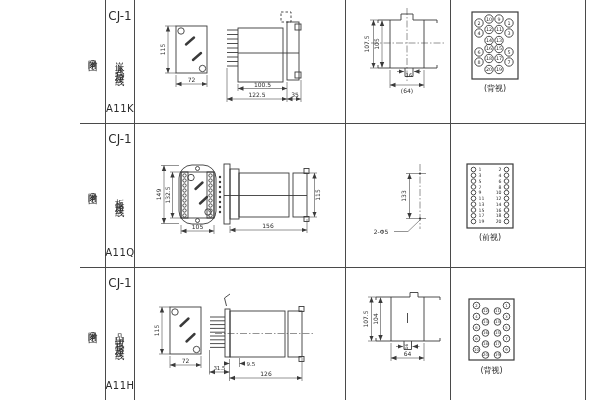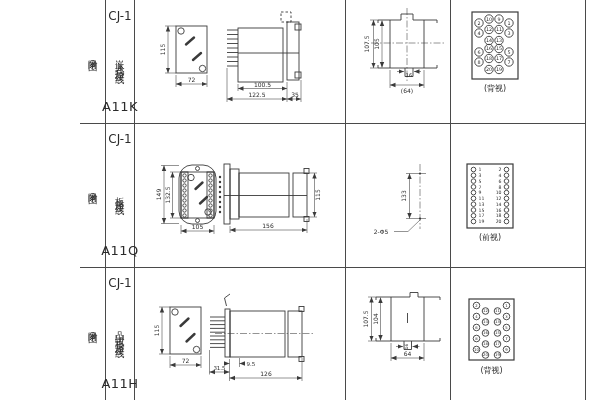--- a/index.html
+++ b/index.html
@@ -18,21 +18,21 @@
   .dimL{font-size:6px;text-anchor:start}
   .tn{font-size:4.8px;text-anchor:middle}
   .tn2{font-size:3.8px;text-anchor:middle}
   .tnl{font-size:4.6px;text-anchor:start}
   .tnr{font-size:4.6px;text-anchor:end}
   .cap{font-size:8px;text-anchor:middle}
   .fig-cell{position:absolute;left:81px;width:24px;display:flex;align-items:center;justify-content:center}
   .label-cell{position:absolute;left:106px;width:28px;display:flex;flex-direction:column;align-items:center;justify-content:space-between;box-sizing:border-box;padding:9px 0}
   .vtext{writing-mode:vertical-lr;text-orientation:upright;font-size:9.5px;letter-spacing:3px;line-height:1}
   .model{font-size:12px;white-space:nowrap}
-  .code{font-size:13px;letter-spacing:.5px}
+  .code{font-size:10px;letter-spacing:.5px}
 </style>
 </head>
 <body>
 
 <div class="canvas">
 
 <svg width="600" height="400" viewBox="0 0 600 400">
   <defs>
     <marker id="ar" markerUnits="userSpaceOnUse" markerWidth="6" markerHeight="6" refX="5.5" refY="3" orient="auto-start-reverse">
       <path d="M0,0.8 L5.5,3 L0,5.2 Z" fill="#3a3a3a"></path>

